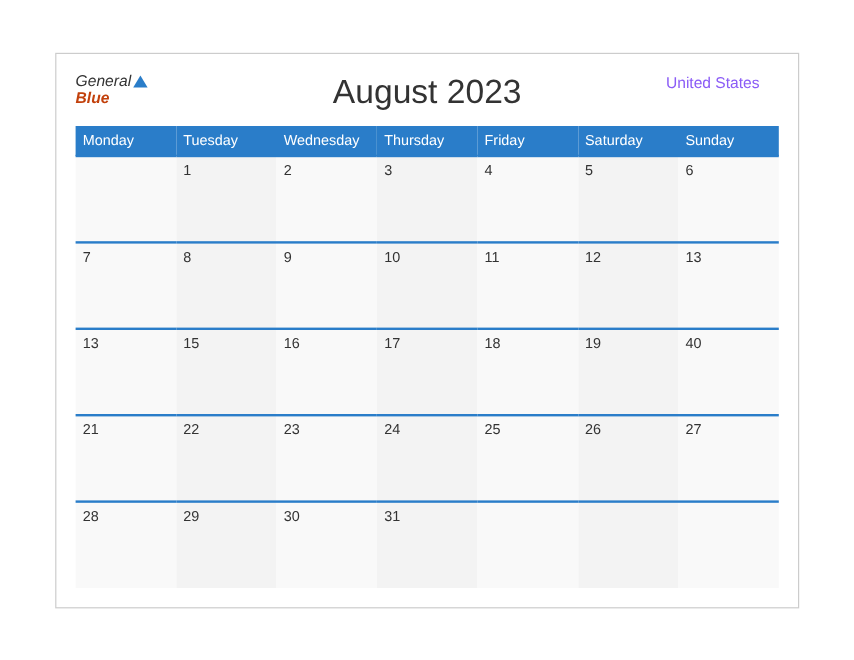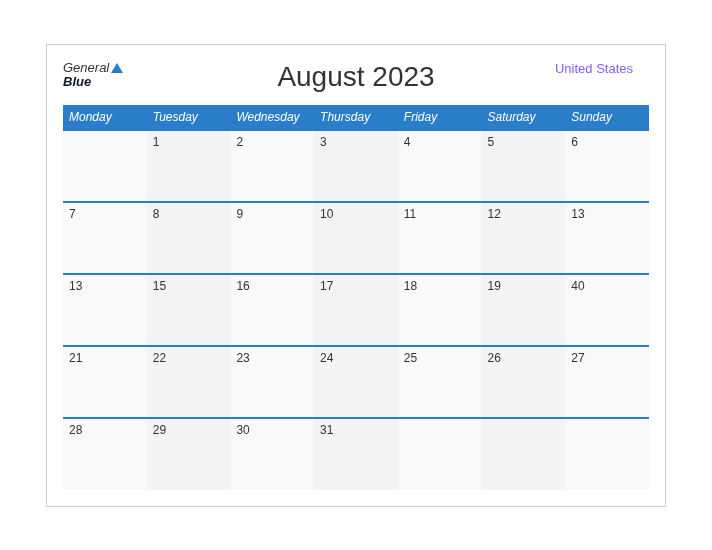--- a/index.html
+++ b/index.html
@@ -39,21 +39,21 @@
     }
 
     .logo-general {
       font-size: 13px;
       color: #333;
       font-style: italic;
     }
 
     .logo-blue {
       font-size: 13px;
-      color: #0f172a;
+      color: #c2410c;
       font-style: italic;
       font-weight: bold;
     }
 
     .logo-triangle {
       display: inline-block;
       width: 0;
       height: 0;
       border-left: 6px solid transparent;
       border-right: 6px solid transparent;
@@ -88,21 +88,20 @@
     }
 
     .calendar-grid thead tr th {
       background: #2a7dc9;
       color: #fff;
       font-size: 12px;
       font-weight: normal;
       padding: 5px 6px;
       text-align: left;
       border: none;
-      font-style: italic;
     }
 
     .calendar-grid tbody tr td {
       border-top: 2px solid #2a7dc9;
       width: calc(100% / 7);
       height: 72px;
       vertical-align: top;
       padding: 4px 6px;
       font-size: 12px;
       color: #333;

